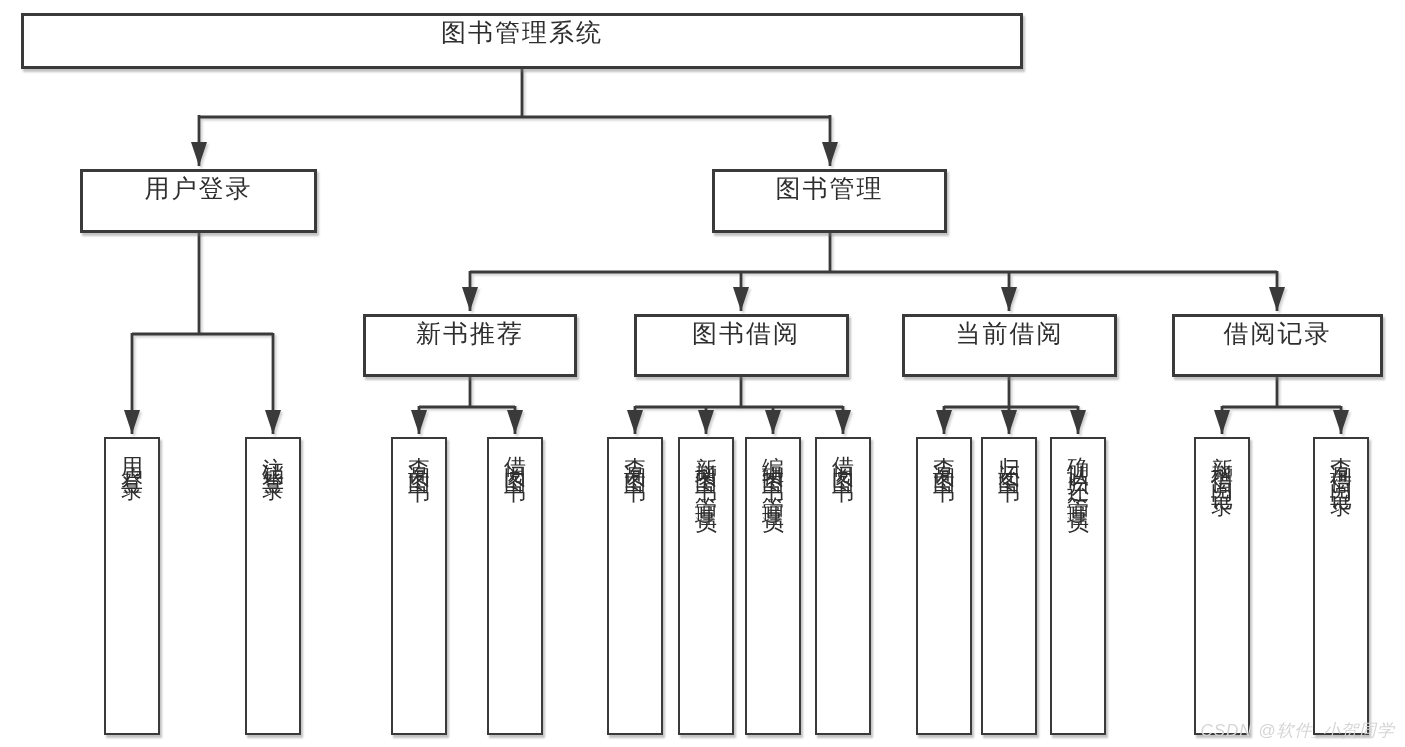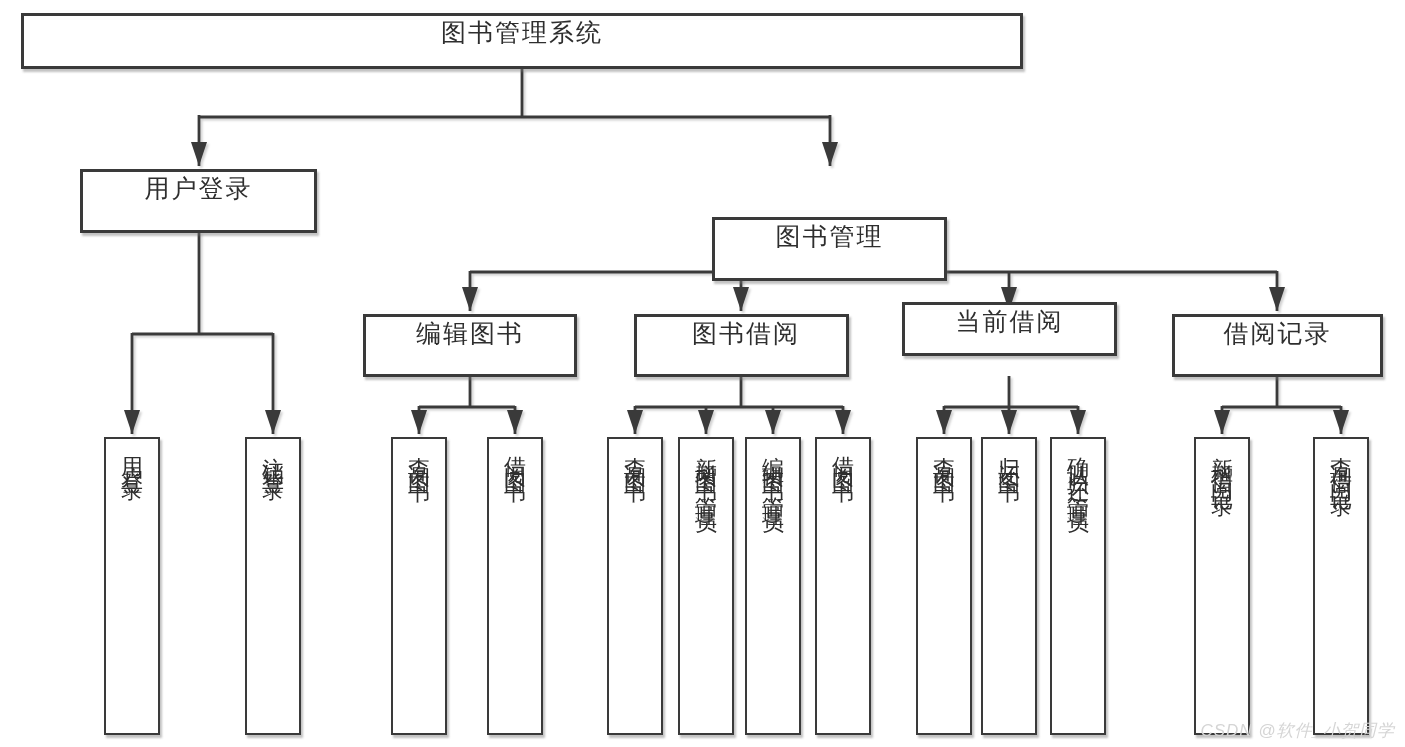--- a/index.html
+++ b/index.html
@@ -104,31 +104,31 @@
     </g>
   </svg>
 
   <div class="node" style="left:21px;top:13px;width:1002px;height:56px;">
     <span>图书管理系统</span>
   </div>
 
   <div class="node" style="left:80px;top:169px;width:237px;height:64px;">
     <span>用户登录</span>
   </div>
-  <div class="node" style="left:712px;top:169px;width:235px;height:64px;margin-top:48px;">
+  <div class="node" style="left:712px;top:169px;width:235px;height:64px;">
     <span>图书管理</span>
   </div>
 
   <div class="node" style="left:363px;top:314px;width:214px;height:63px;">
-    <span>编辑图书</span>
+    <span>新书推荐</span>
   </div>
   <div class="node" style="left:634px;top:314px;width:215px;height:63px;padding-left:9px;">
     <span>图书借阅</span>
   </div>
-  <div class="node" style="left:902px;top:302px;width:215px;height:54px;">
+  <div class="node" style="left:902px;top:314px;width:215px;height:63px;">
     <span>当前借阅</span>
   </div>
   <div class="node" style="left:1172px;top:314px;width:211px;height:63px;">
     <span>借阅记录</span>
   </div>
 
   <div class="node leaf" style="left:104px;top:437px;width:56px;height:298px;">
     <span class="vtext">用户登录</span>
   </div>
   <div class="node leaf" style="left:245px;top:437px;width:56px;height:298px;">

